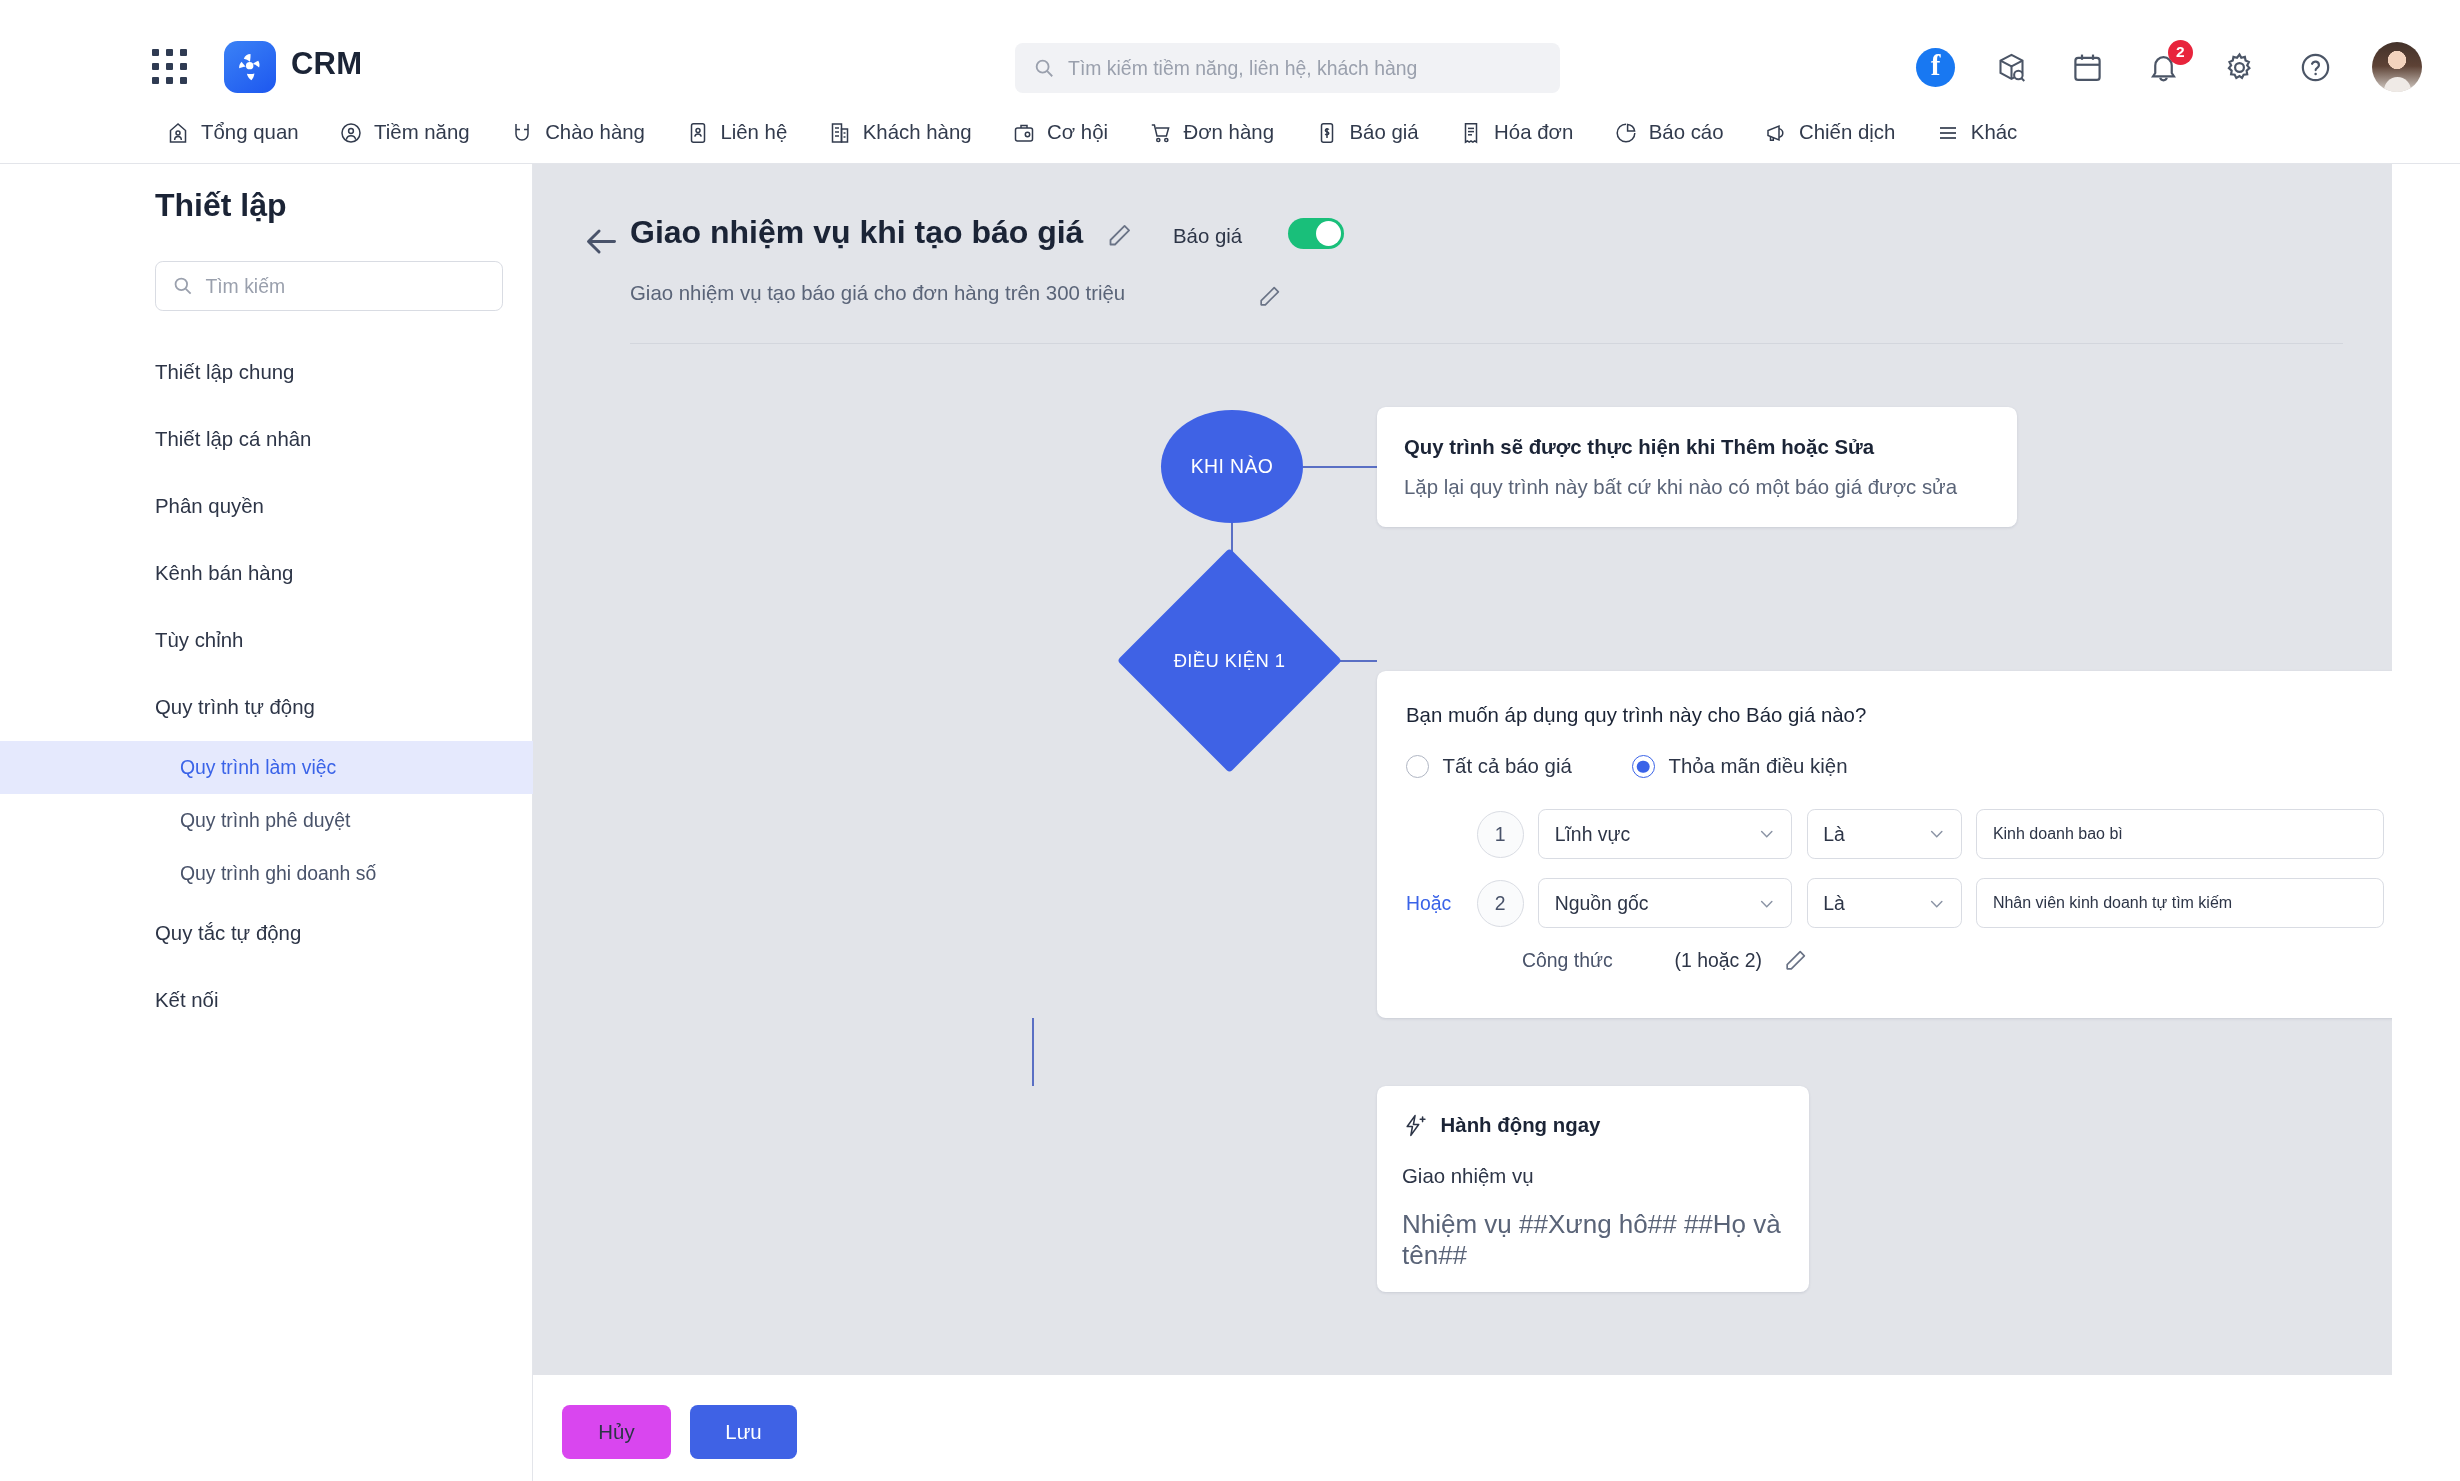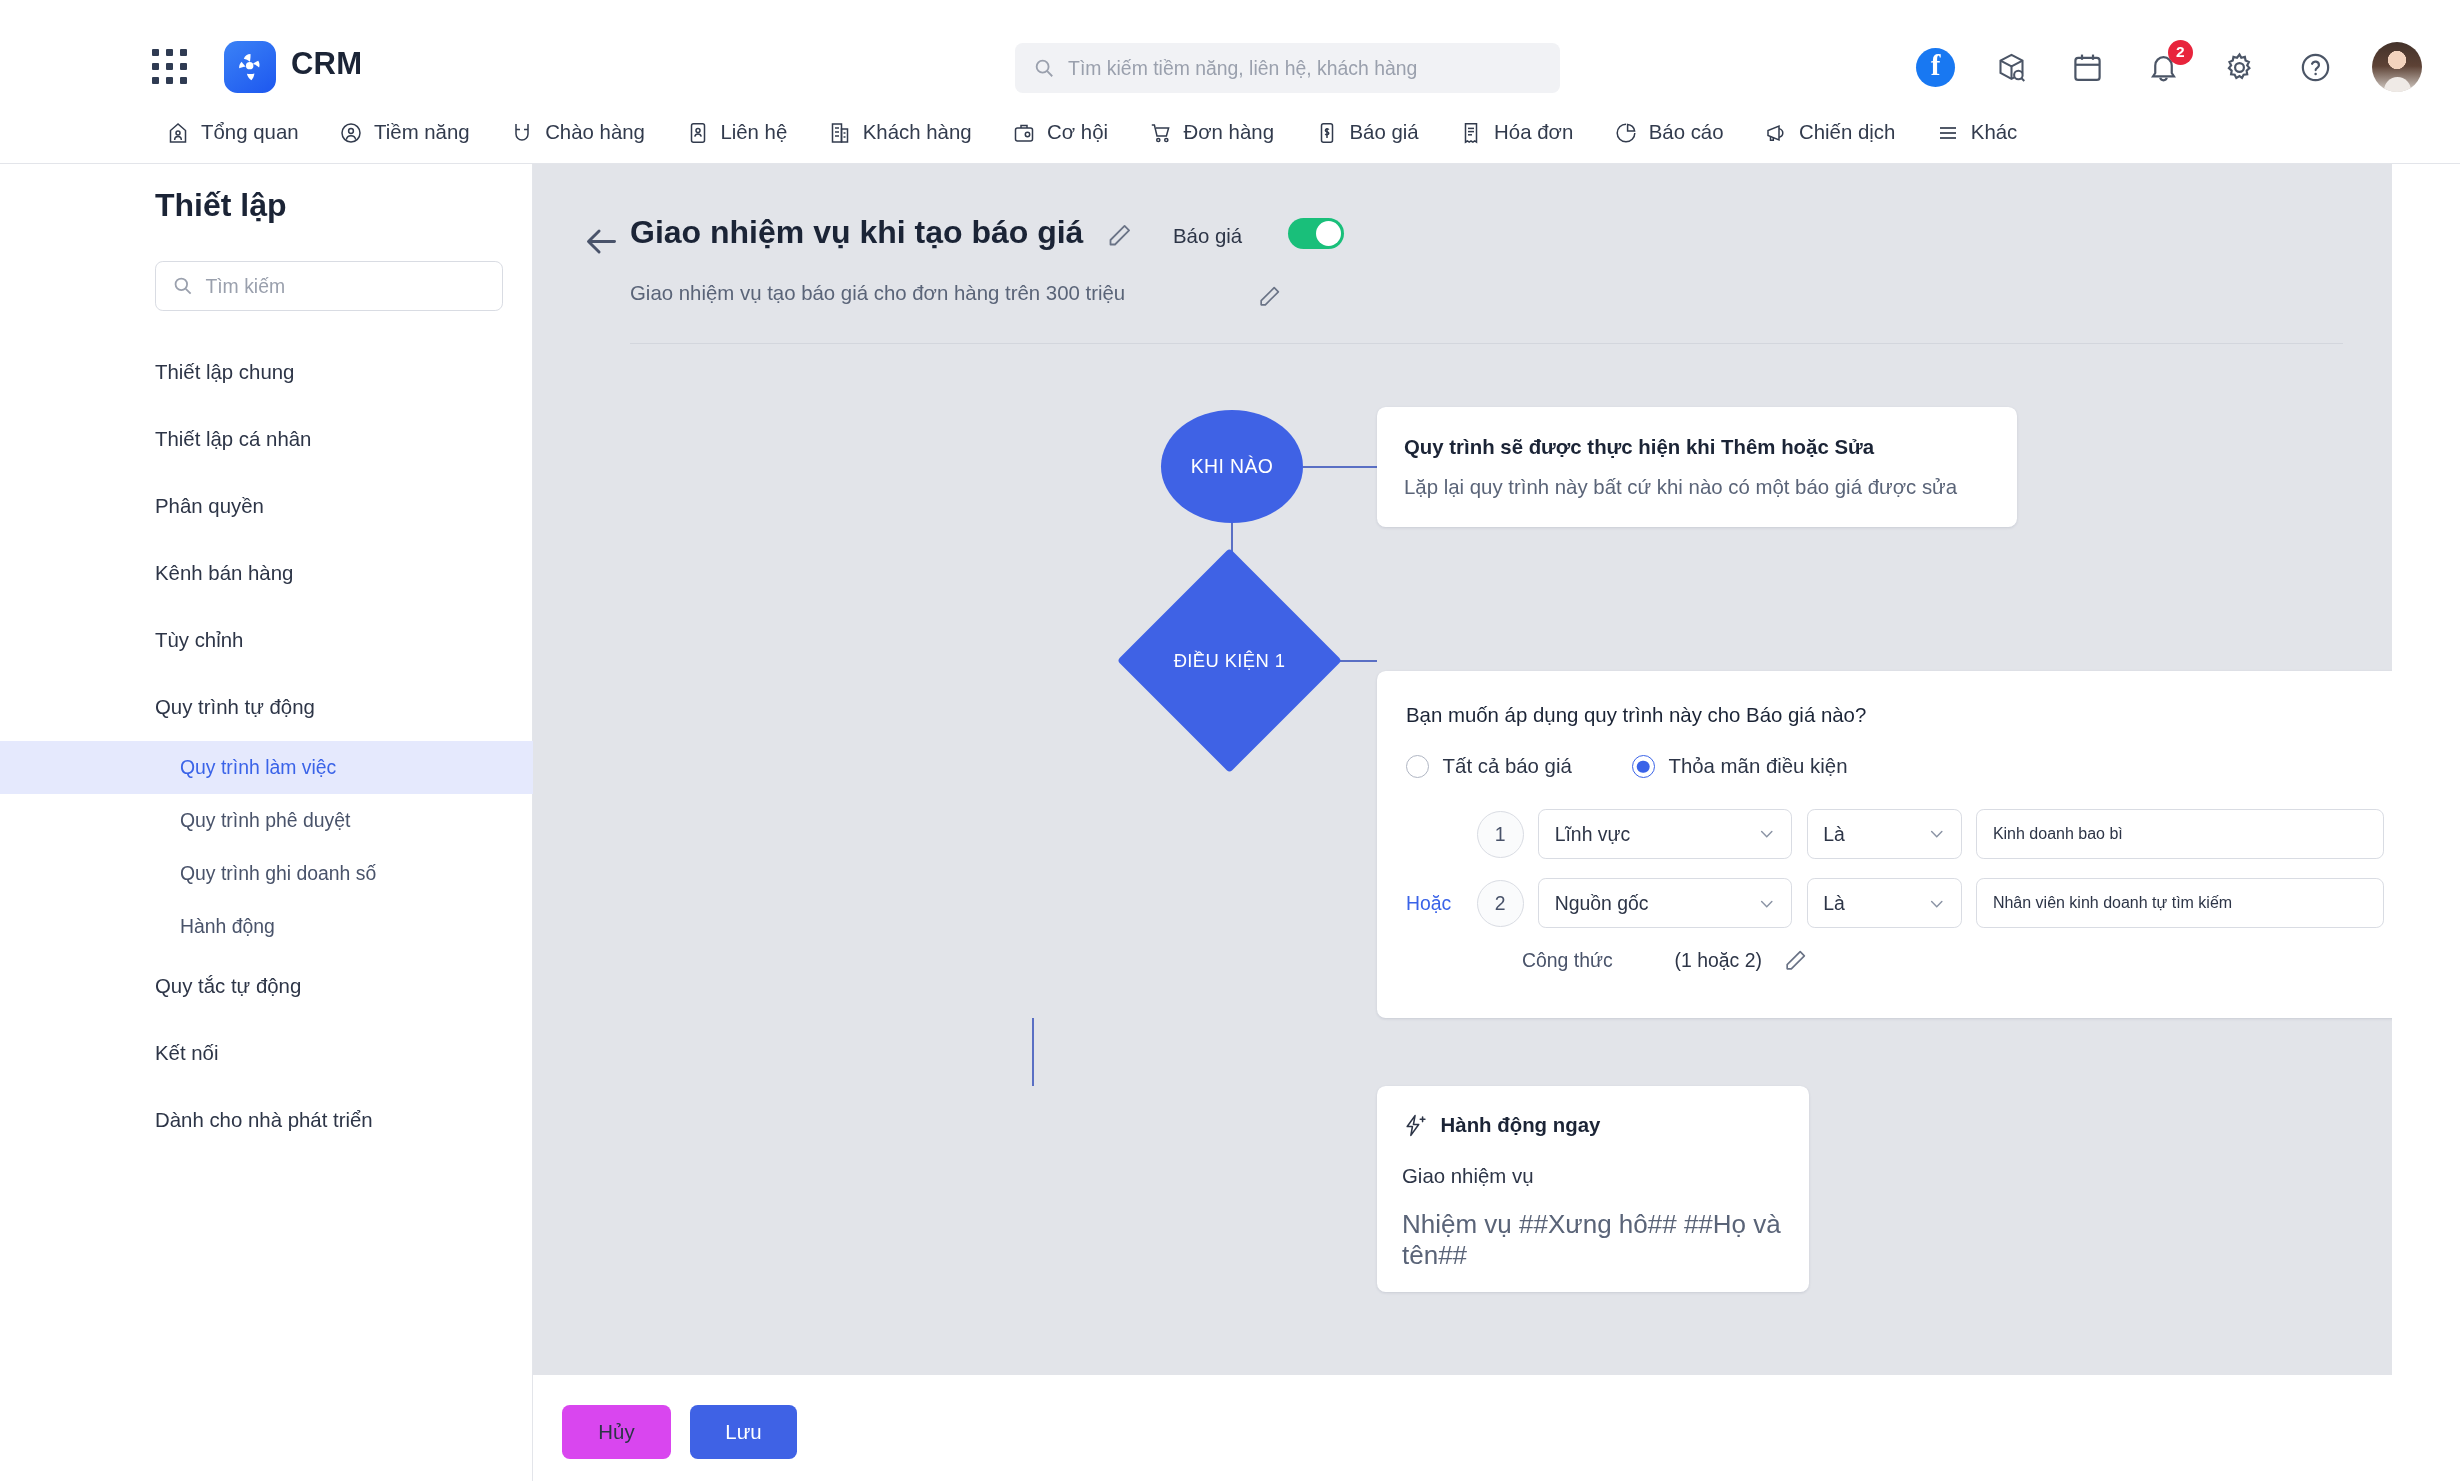--- a/index.html
+++ b/index.html
@@ -337,24 +337,22 @@
     <div class="side-list">
       <div class="side-item">Thiết lập chung</div>
       <div class="side-item">Thiết lập cá nhân</div>
       <div class="side-item">Phân quyền</div>
       <div class="side-item">Kênh bán hàng</div>
       <div class="side-item">Tùy chỉnh</div>
       <div class="side-item">Quy trình tự động</div>
       <div class="side-item sub active">Quy trình làm việc</div>
       <div class="side-item sub">Quy trình phê duyệt</div>
       <div class="side-item sub">Quy trình ghi doanh số</div>
-      <div class="side-item sub">Hành động</div>
       <div class="side-item">Quy tắc tự động</div>
       <div class="side-item">Kết nối</div>
-      <div class="side-item">Dành cho nhà phát triển</div>
     </div>
   </div>
 
   <div class="main">
 
     <div class="page-head">
       <svg class="back-arrow" viewBox="0 0 24 24" fill="none" stroke="#49536a" stroke-width="1.8" stroke-linecap="round" stroke-linejoin="round">
         <line x1="20" y1="12" x2="4.5" y2="12"></line>
           <polyline points="10.5,5.5 4,12 10.5,18.5"></polyline>
       </svg>

